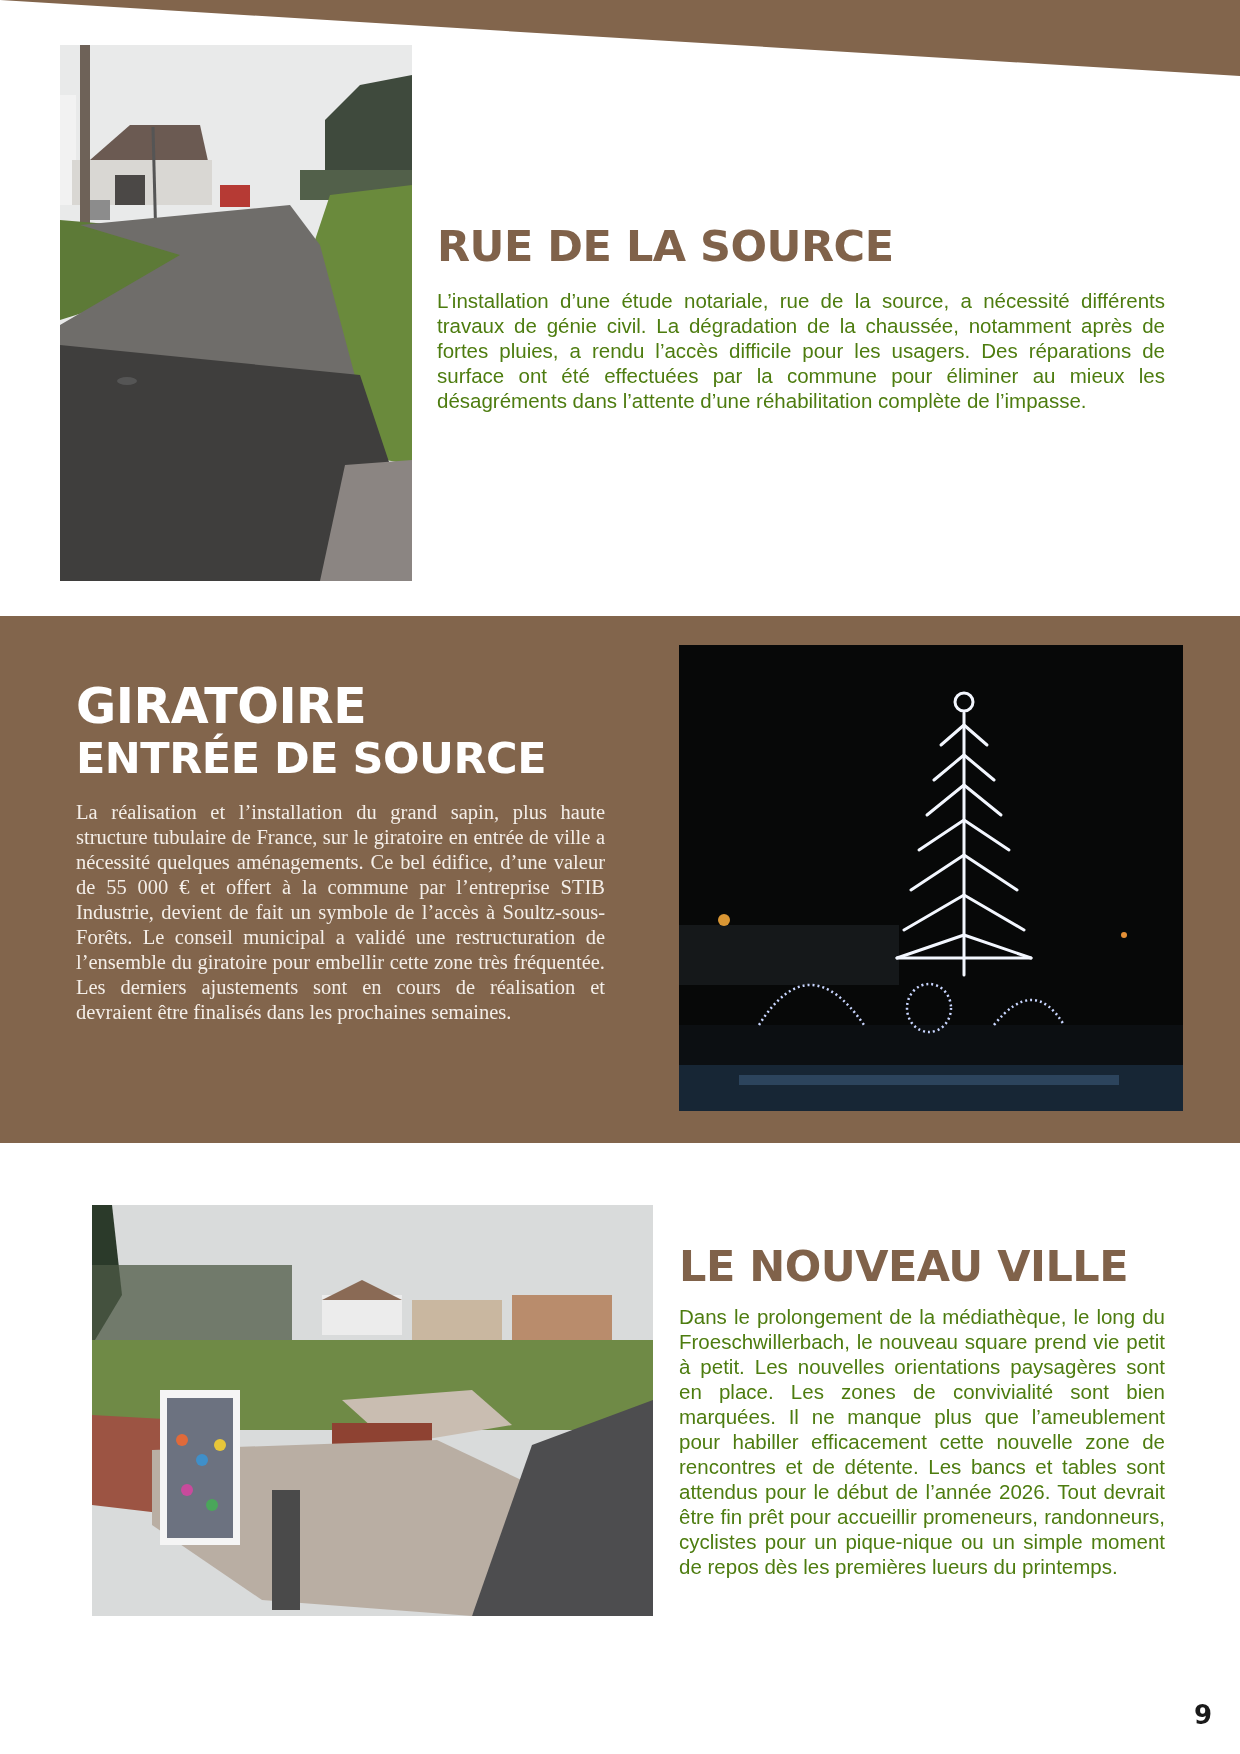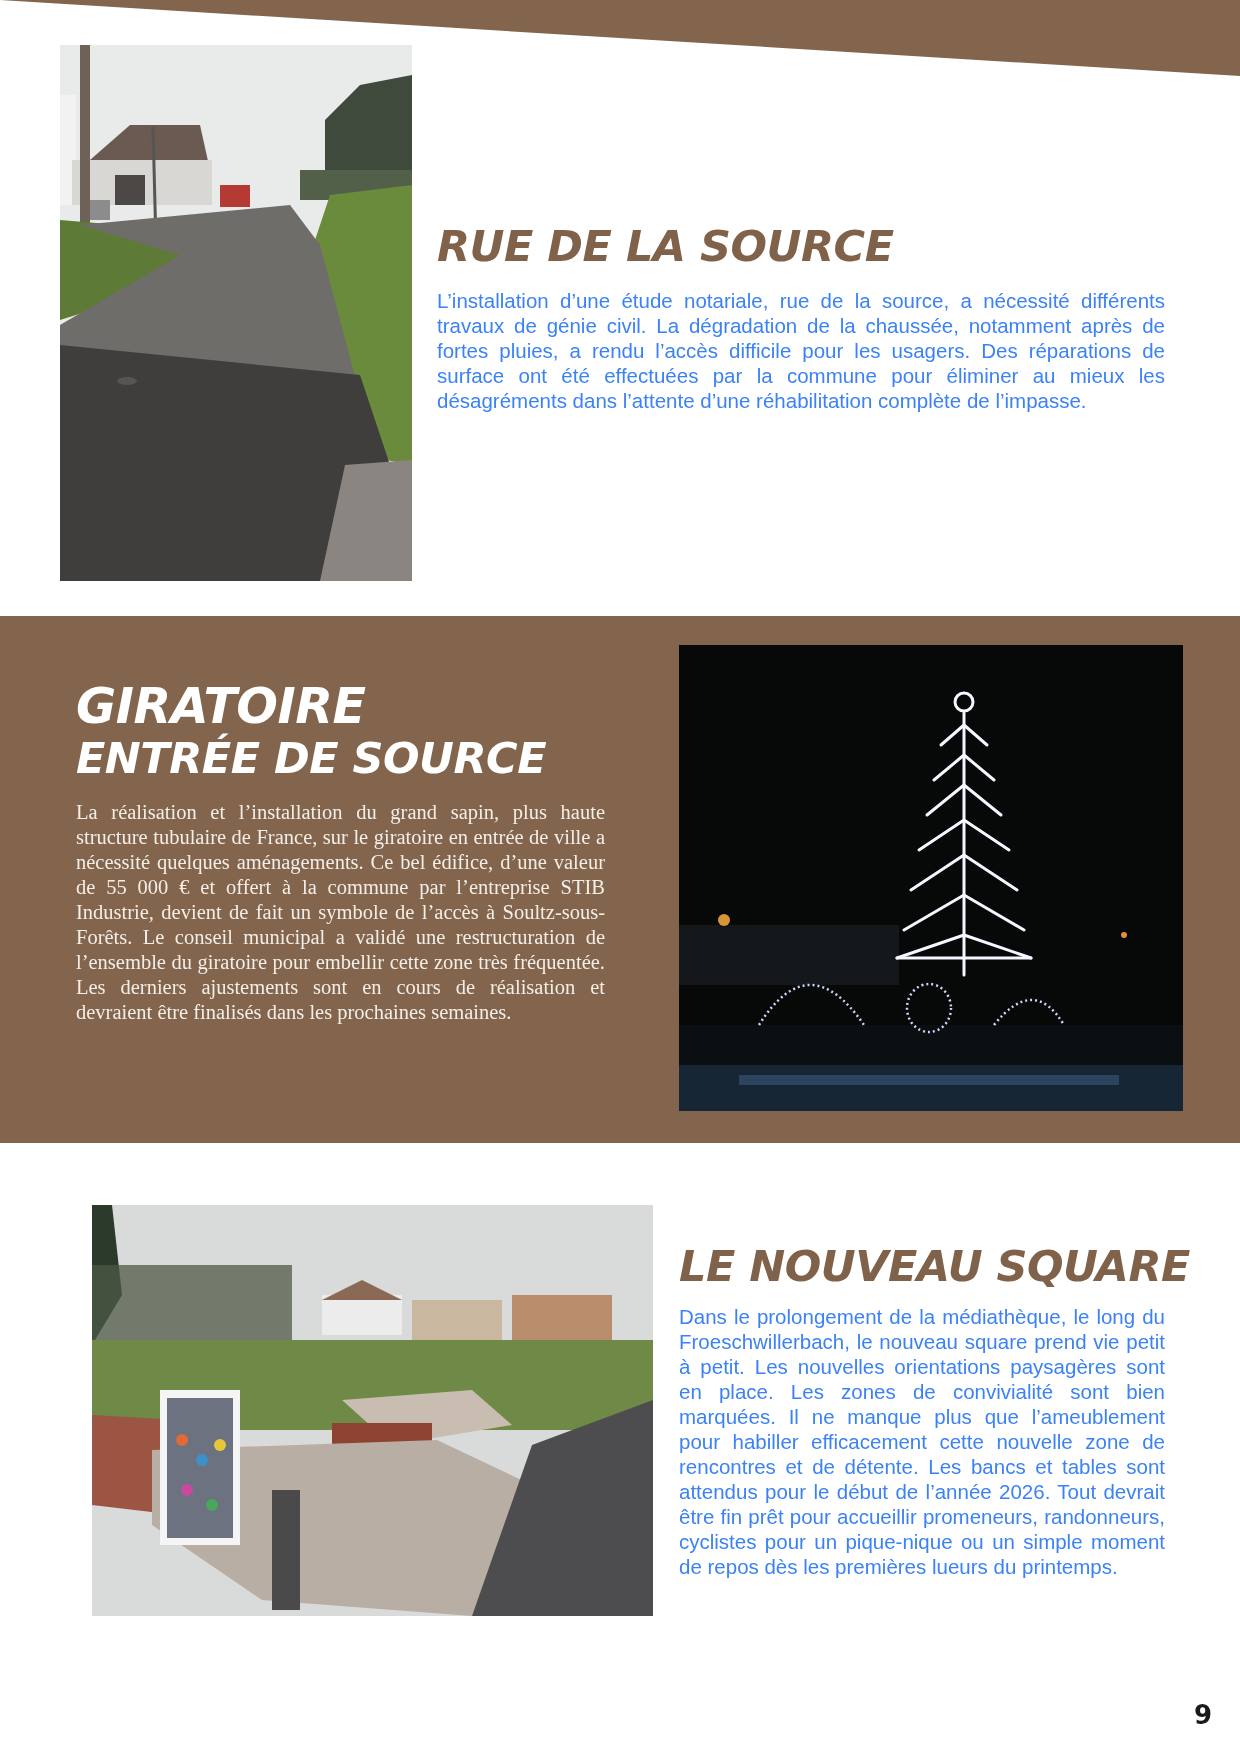--- a/index.html
+++ b/index.html
@@ -11,32 +11,31 @@
     .photo { position: absolute; overflow: hidden; }
     .photo svg { display: block; width: 100%; height: 100%; }
 
     .heading {
       position: absolute;
       font-family: "DejaVu Sans", "Liberation Sans", sans-serif;
       font-weight: bold;
       letter-spacing: -0.5px;
       line-height: 1.12;
       white-space: nowrap;
-      font-style: italic;
     }
     .heading.brown { color: #80624a; }
     .heading.white { color: #ffffff; }
 
     .body-text {
       position: absolute;
       font-family: "Liberation Sans", "DejaVu Sans", sans-serif;
       font-size: 20.5px;
       line-height: 25px;
       text-align: justify;
-      color: #3b82f6;
+      color: #4d7c0f;
     }
     .body-text.white { color: #f4eee8; font-family: Liberation Serif, serif; }
 
     .band {
       position: absolute; left: 0; top: 616px; width: 1240px; height: 527px;
       background: #82654c;
     }
 
     .page-number {
       position: absolute; right: 28px; top: 1700px;
@@ -133,17 +132,17 @@
       <circle cx="110" cy="255" r="6" fill="#3f8fc9"></circle>
       <circle cx="128" cy="240" r="6" fill="#e7c63a"></circle>
       <circle cx="95" cy="285" r="6" fill="#c84a9c"></circle>
       <circle cx="120" cy="300" r="6" fill="#4aa65a"></circle>
     </g>
     <rect x="180" y="285" width="28" height="120" fill="#4a4a4a"></rect>
     <polygon points="440,240 561,195 561,411 380,411" fill="#4d4d4f"></polygon>
   </svg>
 </div>
 
-<div class="heading brown" style="left:679px; top:1242px; font-size:43px;">LE NOUVEAU SQUARE</div>
+<div class="heading brown" style="left:679px; top:1242px; font-size:43px;">LE NOUVEAU VILLE</div>
 
 <p class="body-text" style="left:679px; top:1304px; width:486px;">Dans le prolongement de la médiathèque, le long du Froeschwillerbach, le nouveau square prend vie petit à petit. Les nouvelles orientations paysagères sont en place. Les zones de convivialité sont bien marquées. Il ne manque plus que l’ameublement pour habiller efficacement cette nouvelle zone de rencontres et de détente. Les bancs et tables sont attendus pour le début de l’année 2026. Tout devrait être fin prêt pour accueillir promeneurs, randonneurs, cyclistes pour un pique-nique ou un simple moment de repos dès les premières lueurs du printemps.</p>
 
 <div class="page-number">9</div>
 
 </body></html>

